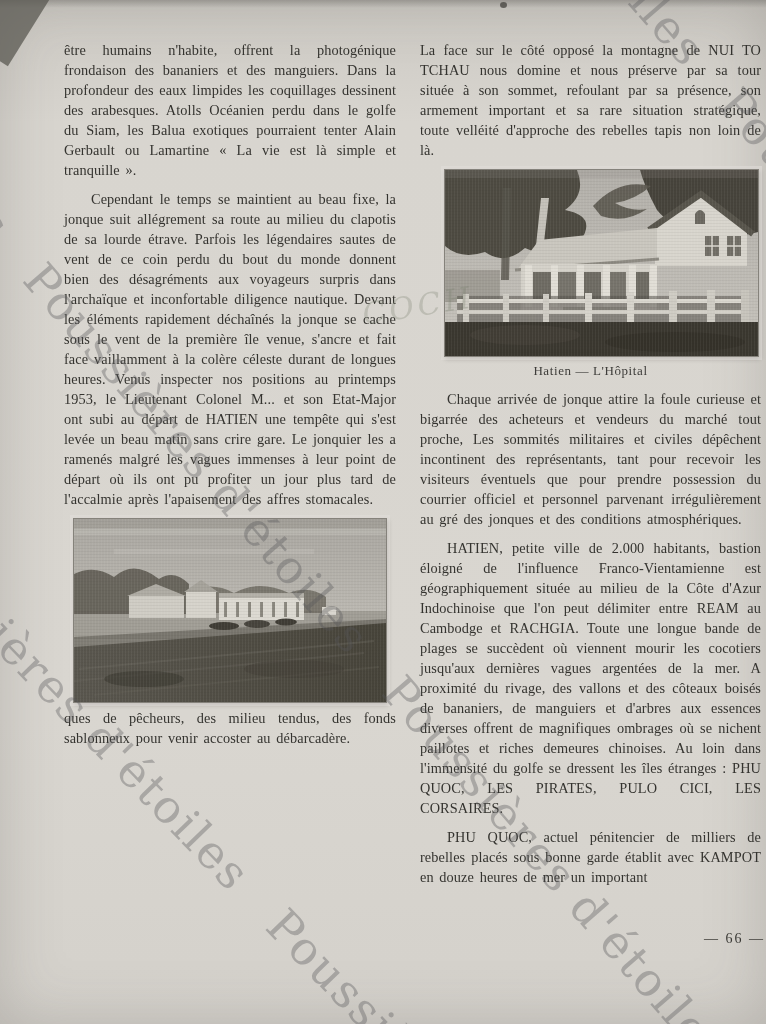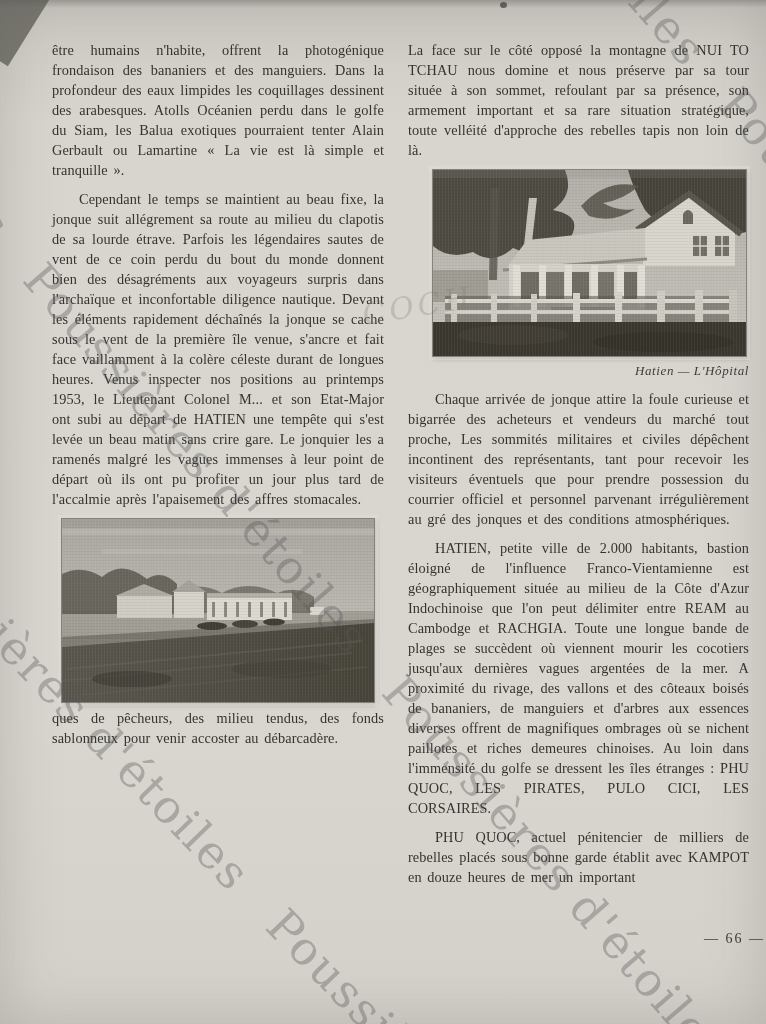--- a/index.html
+++ b/index.html
@@ -9,40 +9,40 @@
     font-family:"Liberation Serif","DejaVu Serif",serif;
     color:#34332f;
     box-shadow:inset 0 0 60px rgba(90,88,82,.25);
   }
   .top-shade{position:absolute;top:0;left:0;right:0;height:8px;
     background:linear-gradient(180deg,rgba(70,68,64,.30),rgba(70,68,64,0));}
   .corner-smudge{position:absolute;left:-14px;top:-18px;width:46px;height:78px;
     background:#5a5852;opacity:.75;transform:rotate(32deg);}
   .ink-dot{position:absolute;left:500px;top:2px;width:7px;height:6px;background:#4a4843;border-radius:50%;opacity:.8;}
 
-  .col{position:absolute;top:40px;}
+  .col{position:absolute;top:40px;margin-left:12px;}
   .col.left{left:52px;width:332px;}
   .col.right{left:408px;width:341px;}
   p.body{
     margin:0 0 9px 0;text-align:justify;
     font-size:14.3px;line-height:20px;word-spacing:2px;letter-spacing:.1px;
   }
   p.indent{text-indent:27px;font-family:Liberation Serif, serif;}
   p.no-indent{text-indent:0;}
 
   figure.photo{margin:4px 0 5px 0;position:relative;border:1px solid #85827b;
     box-shadow:0 0 0 3px rgba(225,223,218,.55), 1px 2px 4px rgba(60,58,54,.35);}
   figure.photo svg{display:block;}
   figure.photo::after{content:"";position:absolute;inset:0;pointer-events:none;
     background:
       repeating-linear-gradient(0deg,rgba(40,38,34,.05) 0 1px,transparent 1px 3px),
       repeating-linear-gradient(90deg,rgba(250,250,245,.05) 0 1px,transparent 1px 3px);}
   figure.photo.left-photo{width:312px;margin-left:9px;}
   figure.photo.right-photo{width:313px;margin-left:24px;}
-  .caption{font-style:italic;font-size:13px;line-height:16px;text-align:right;
+  .caption{font-size:13px;line-height:16px;text-align:center;
     color:#3e3d3a;letter-spacing:.6px;margin:6px 0 10px 0;}
 
   .page-number{position:absolute;left:35px;width:730px;top:931px;text-align:right;
     font-size:14px;letter-spacing:2px;color:#3a3935;}
 
   .watermark-layer{position:absolute;inset:0;pointer-events:none;overflow:hidden;}
   .wm{position:absolute;transform-origin:0 0;white-space:nowrap;
     font-family:"DejaVu Serif","Liberation Serif",serif;
     font-size:46px;letter-spacing:2px;color:rgba(86,86,89,.36);}
   .wm1{left:390px;top:-335px;transform:rotate(49deg);}

